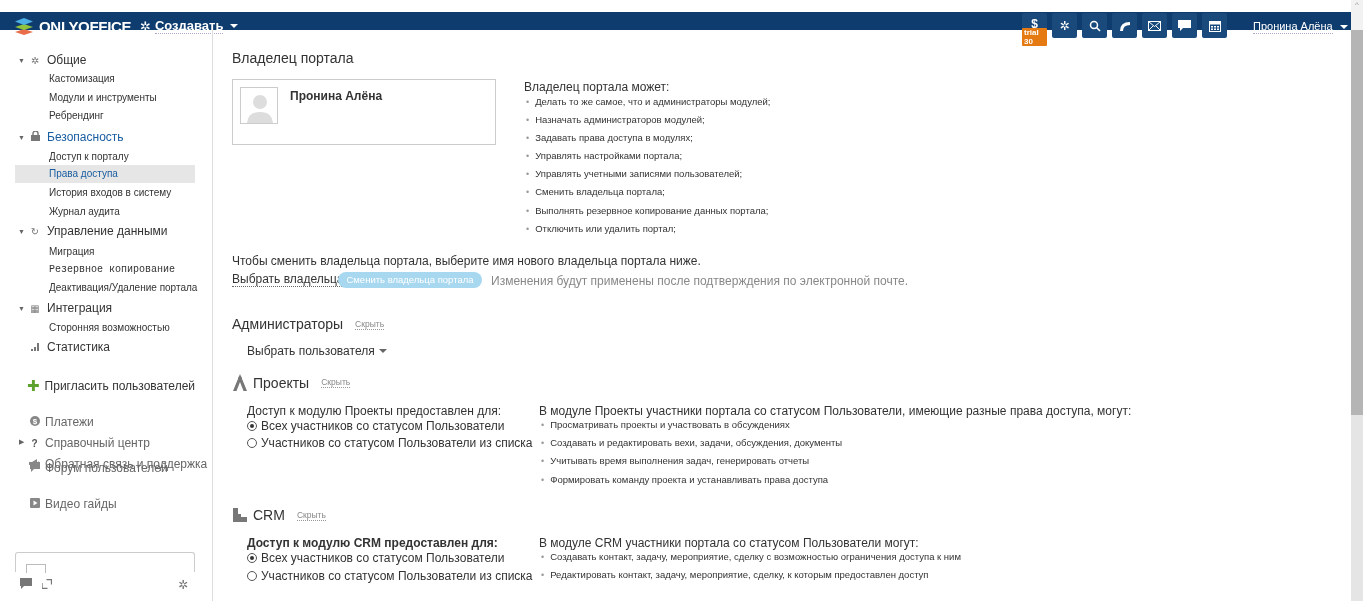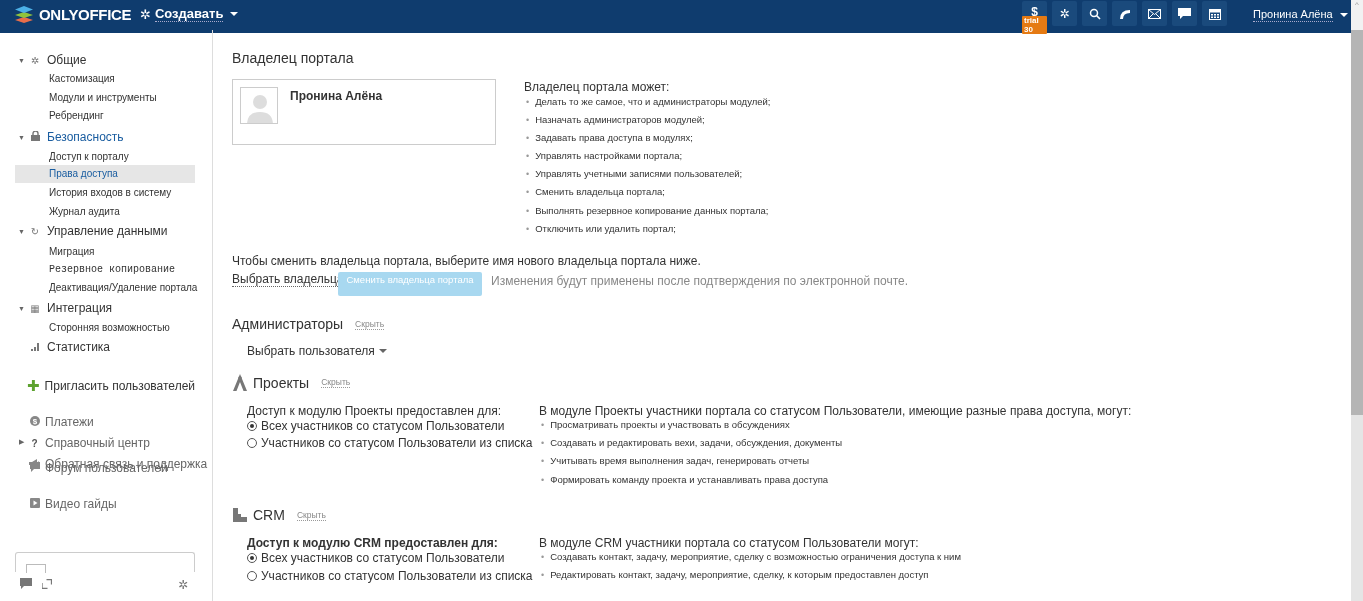--- a/index.html
+++ b/index.html
@@ -1,17 +1,17 @@
 <!DOCTYPE html>
 <html><head>
 <meta charset="utf-8">
 <style>
   * { box-sizing: border-box; margin: 0; padding: 0; }
   html, body { width: 1363px; height: 601px; overflow: hidden; background: #fff; font-family: "Liberation Sans", "DejaVu Sans", sans-serif; color: #333; }
-  .topbar { position: absolute; left: 0; top: 0; width: 1363px; height: 33px; background: #0f3c6e; }
+  .topbar { position: absolute; left: 0; top: 12px; width: 1363px; height: 18px; background: #0f3c6e; }
   .logo { position: absolute; left: 14px; top: 4px; display: flex; align-items: center; gap: 5px; }
   .logo-text { color: #fff; font-weight: bold; font-size: 15px; letter-spacing: -0.3px; }
   .settings-menu { position: absolute; left: 140px; top: 6px; display: flex; align-items: center; gap: 4px; color: #fff; font-size: 13px; font-weight: bold; }
   .settings-menu .lbl { border-bottom: 1px dotted #aac; line-height: 15px; }
   .caret { display: inline-block; width: 0; height: 0; border-left: 4px solid transparent; border-right: 4px solid transparent; border-top: 4px solid #fff; margin-left: 3px; }
   .top-icons { position: absolute; left: 1022px; top: 1px; display: flex; gap: 5px; }
   .top-icon { width: 25px; height: 25px; background: #1a4a7c; border-radius: 2px; display: flex; align-items: center; justify-content: center; color: #fff; font-size: 12px; position: relative; }
   .trial-badge { position: absolute; left: 0; top: 15px; background: #e57a13; color: #fff; font-size: 8px; font-weight: bold; padding: 0 2px; line-height: 9px; border-radius: 1px; }
   .user-menu { position: absolute; left: 1253px; top: 8px; color: #fff; font-size: 11px; display: flex; align-items: center; }
   .user-menu .lbl { border-bottom: 1px dotted #aac; line-height: 13px; }
@@ -36,21 +36,21 @@
   .chat-box .mini { position: absolute; left: 10px; top: 11px; width: 20px; height: 9px; border: 1px solid #bbb; border-bottom: none; }
   .bottom-icons { position: absolute; top: 548px; font-size: 12px; color: #777; }
   .h1 { position: absolute; font-size: 14px; color: #333; white-space: nowrap; }
   .owner-card { position: absolute; left: 232px; top: 79px; width: 264px; height: 66px; border: 1px solid #ccc; }
   .avatar { position: absolute; left: 7px; top: 7px; width: 38px; height: 37px; border: 1px solid #ccc; background: #fff; overflow: hidden; }
   .owner-name { position: absolute; left: 57px; top: 9px; font-size: 12px; font-weight: bold; color: #333; }
   .small { position: absolute; font-size: 12px; color: #333; white-space: nowrap; }
   .bullet { position: absolute; font-size: 9.5px; color: #333; white-space: nowrap; }
   .bullet::before { content: "•"; color: #999; margin-right: 6px; font-size: 9px; }
   .dotted { border-bottom: 1px dotted #666; }
-  .btn-change { position: absolute; left: 338px; top: 272px; width: 144px; height: 24px; background: #a8d8f0; color: #fff; font-size: 9.5px; text-align: center; line-height: 16px; border-radius: 2px; }
+  .btn-change { position: absolute; left: 338px; top: 272px; width: 144px; height: 16px; background: #a8d8f0; color: #fff; font-size: 9.5px; text-align: center; line-height: 16px; border-radius: 8px; }
   .muted { color: #888; }
   .hide-link { font-size: 8.5px; color: #888; border-bottom: 1px dotted #999; margin-left: 12px; vertical-align: middle; }
   .sec-title { position: absolute; font-size: 14px; color: #333; display: flex; align-items: center; white-space: nowrap; }
   .radio { display: inline-block; width: 10px; height: 10px; border: 1px solid #555; border-radius: 50%; vertical-align: -1px; margin-right: 4px; position: relative; }
   .radio.on::after { content: ""; position: absolute; left: 2px; top: 2px; width: 4px; height: 4px; border-radius: 50%; background: #333; }
 </style>
 </head>
 <body>
 
 <div class="topbar">

